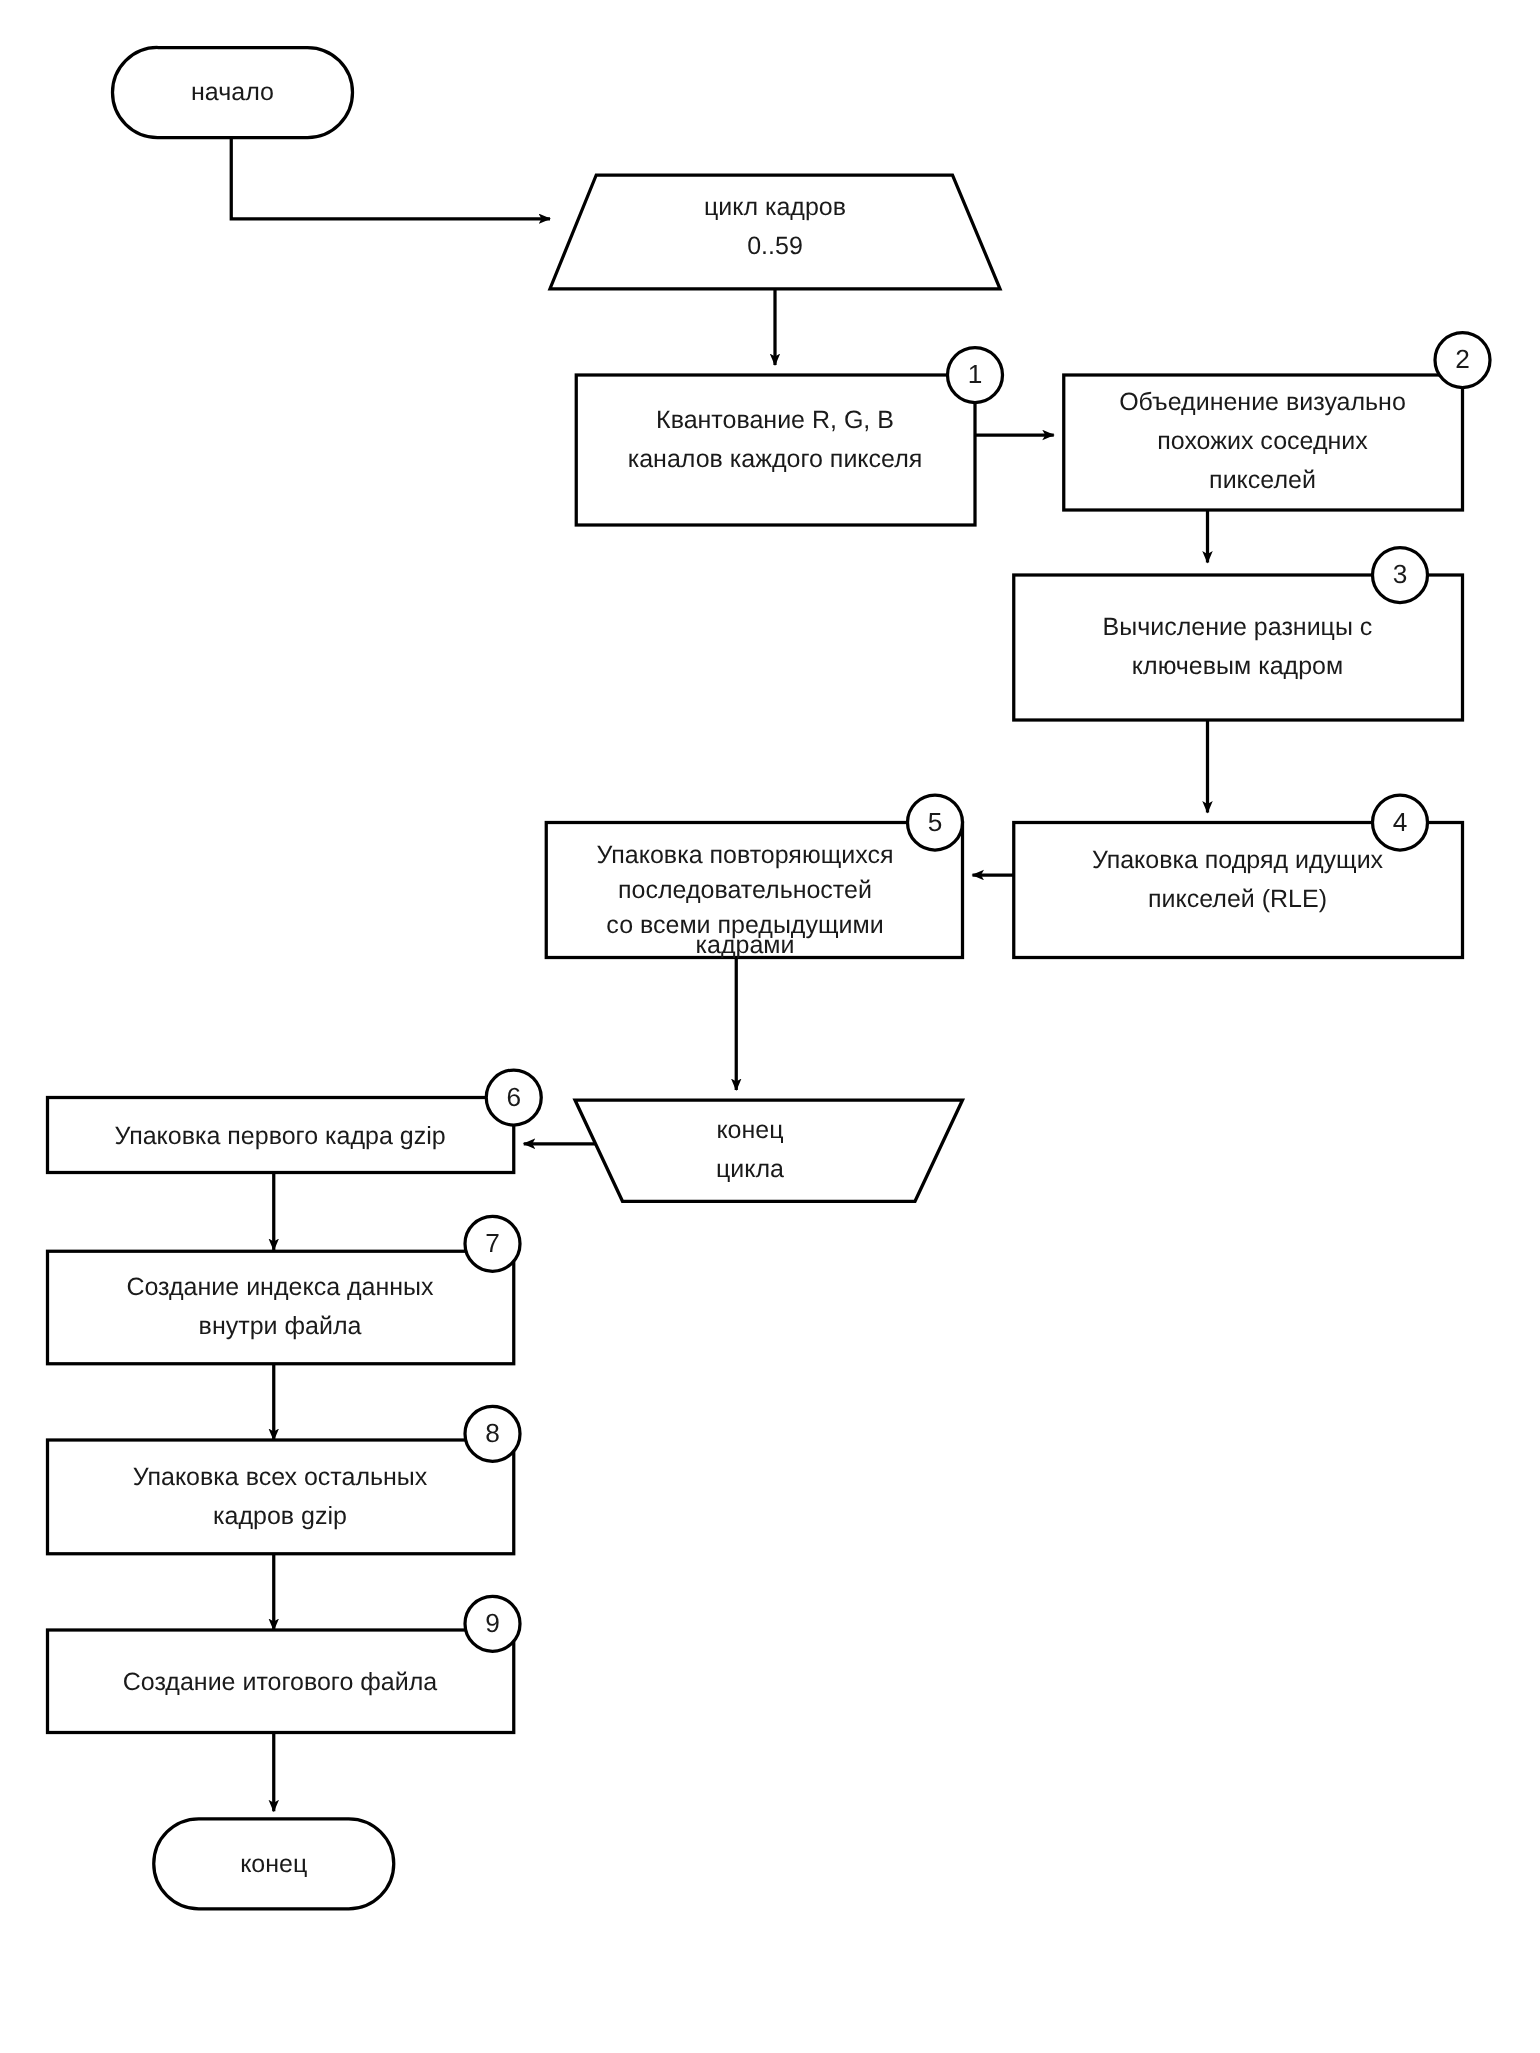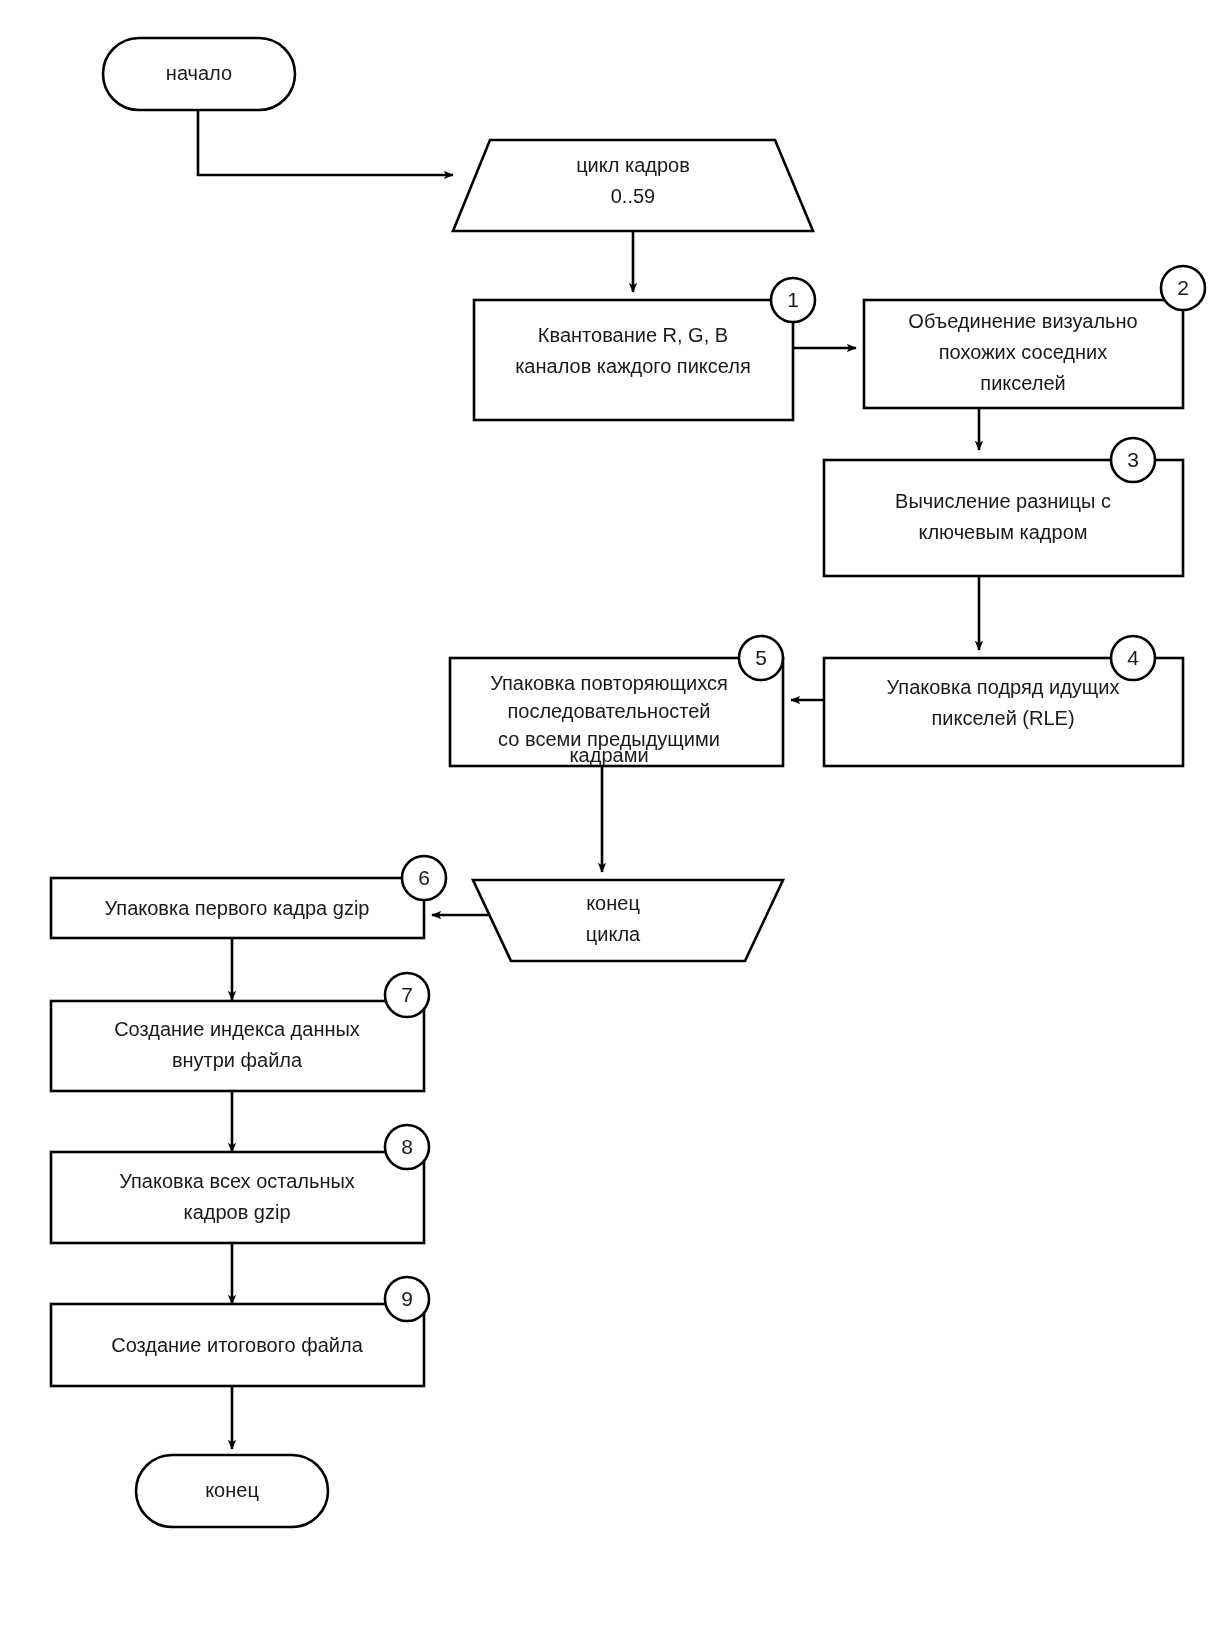--- a/index.html
+++ b/index.html
@@ -10,21 +10,20 @@
   body {
     width: 1232px;
     height: 1642px;
     font-family: "Liberation Sans", sans-serif;
     overflow: hidden;
   }
   #flowchart-root {
     position: relative;
     width: 988px;
     height: 1642px;
-    padding-left: 13px;
   }
   svg.diagram {
     display: block;
     width: 1232px;
     height: 1642px;
   }
   .shape-stroke {
     fill: #ffffff;
     stroke: #000000;
     stroke-width: 2.6;

